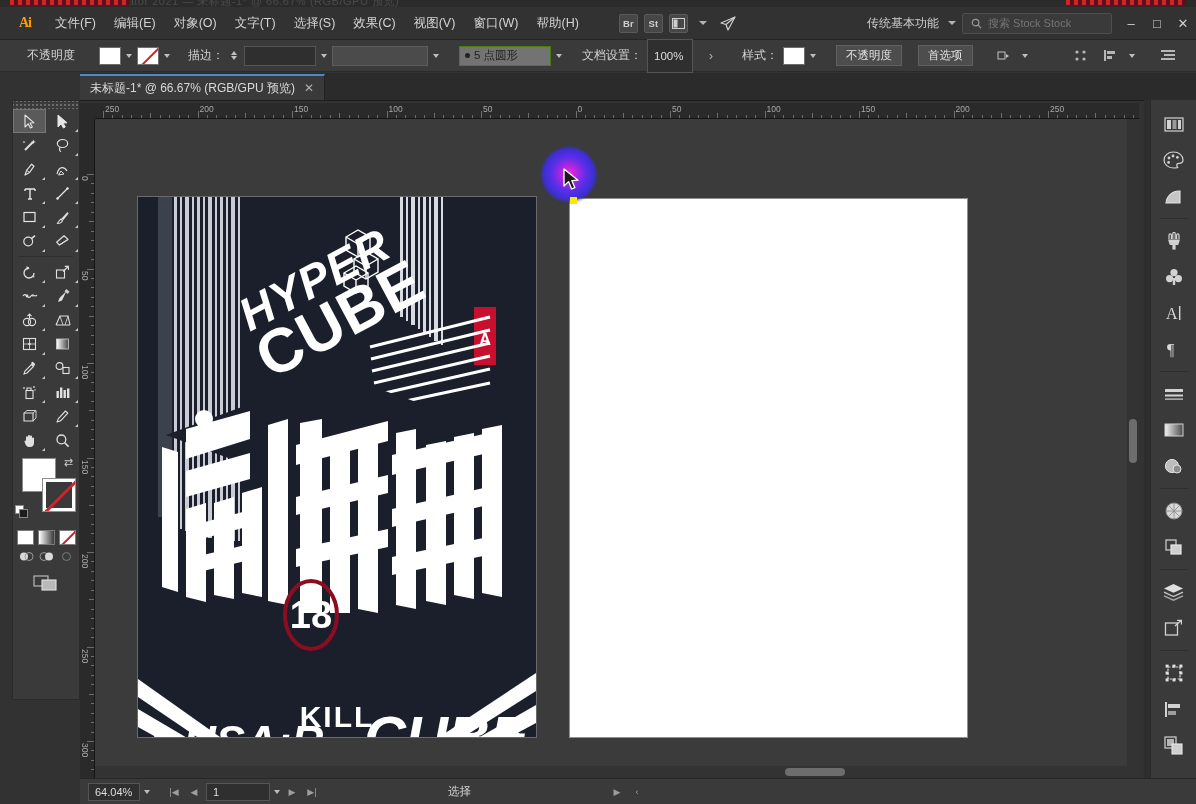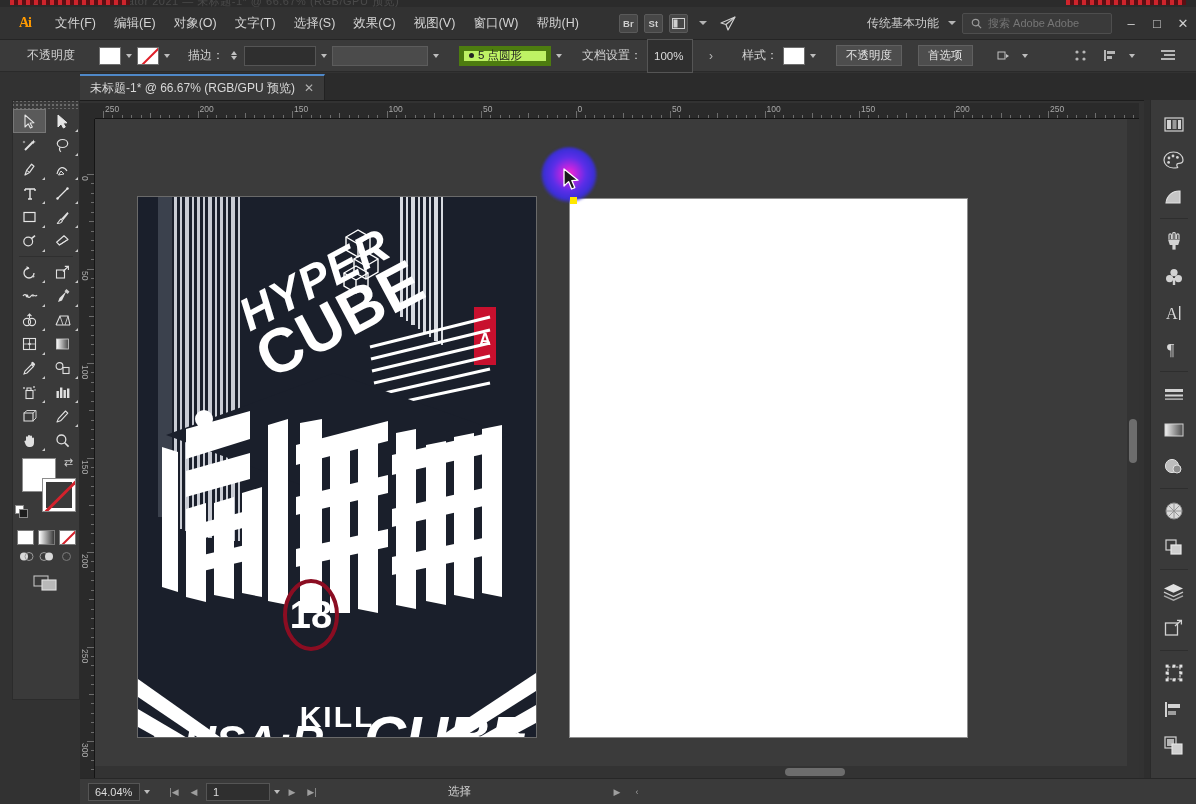--- a/index.html
+++ b/index.html
@@ -73,21 +73,21 @@
   .sw.none{ background:#ffffff; position:relative; overflow:hidden; }
   .sw.none:after{ content:""; position:absolute; left:-3px; top:8px; width:30px;height:2px;
     background:#e0202a; transform:rotate(-45deg); }
   .mini-caret{ width:0;height:0;border-left:3.5px solid transparent;border-right:3.5px solid transparent;
     border-top:4px solid #bdbdbd; }
   .combo{
     height:20px; background:#2f2f2f; border:1px solid #555;
     display:flex;align-items:center;justify-content:space-between;
     padding:0 5px; color:#d0d0d0;font-size:11.5px; min-width:70px;
   }
-  .combo.light{ background:#bef264; color:#222; border:5px solid #4d7c0f; }
+  .combo.light{ background:#737373; color:#222; border:1px solid #4d7c0f; }
   .combo.flat{ background:#4b4b4b; border:1px solid #5c5c5c; }
   .spinner{ display:flex;flex-direction:column;gap:1px;margin:0 2px;}
   .spinner i{ width:0;height:0;border-left:3px solid transparent;border-right:3px solid transparent;}
   .spinner i.up{border-bottom:4px solid #c0c0c0;}
   .spinner i.dn{border-top:4px solid #c0c0c0;}
   .dot{ width:5px;height:5px;border-radius:50%;background:#222;margin-right:4px;}
   .opacity-val{ background:#2f2f2f;border:1px solid #555;height:20px;display:flex;align-items:center;
     padding:16px 6px;color:#dcdcdc;font-size:11.5px;min-width:46px;}
   .btn{
     height:21px; background:#4d4d4d; border:1px solid #606060; color:#e2e2e2;
@@ -272,21 +272,21 @@
     <div style="display:flex;align-items:center">
       <span class="ws-label">传统基本功能</span>
       <span class="caret"></span>
     </div>
 
     <div class="search-box">
       <svg width="11" height="11" viewBox="0 0 12 12">
           <circle cx="5" cy="5" r="3.6" fill="none" stroke="#9a9a9a" stroke-width="1.3"></circle>
           <path d="M7.8 7.8 L11 11" stroke="#9a9a9a" stroke-width="1.3"></path>
         </svg>
-      <span class="ph">搜索 Adobe Adobe</span>
+      <span class="ph">搜索 Stock Stock</span>
     </div>
 
     <div class="wbtn">–</div>
     <div class="wbtn">□</div>
     <div class="wbtn close">✕</div>
   </div>
 
   <div class="optbar">
     <div style="width:14px"></div>
     <span class="opt-label">不透明度</span>

